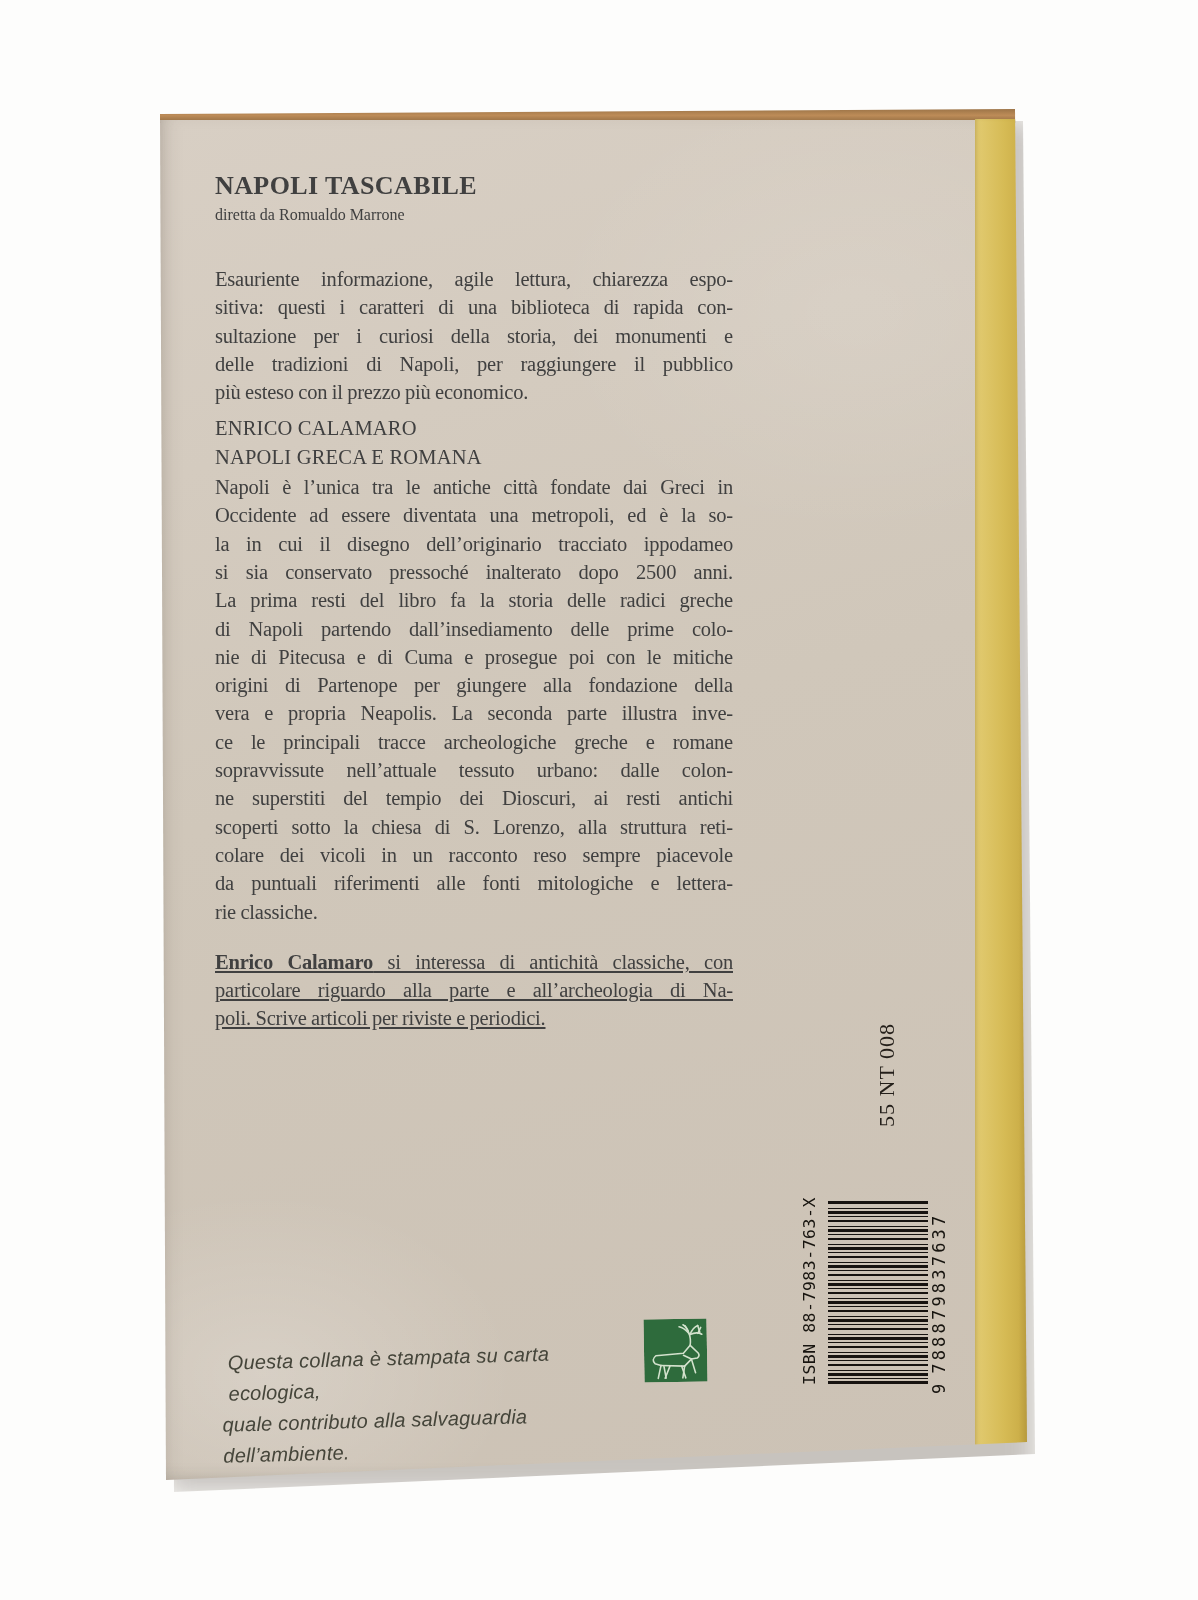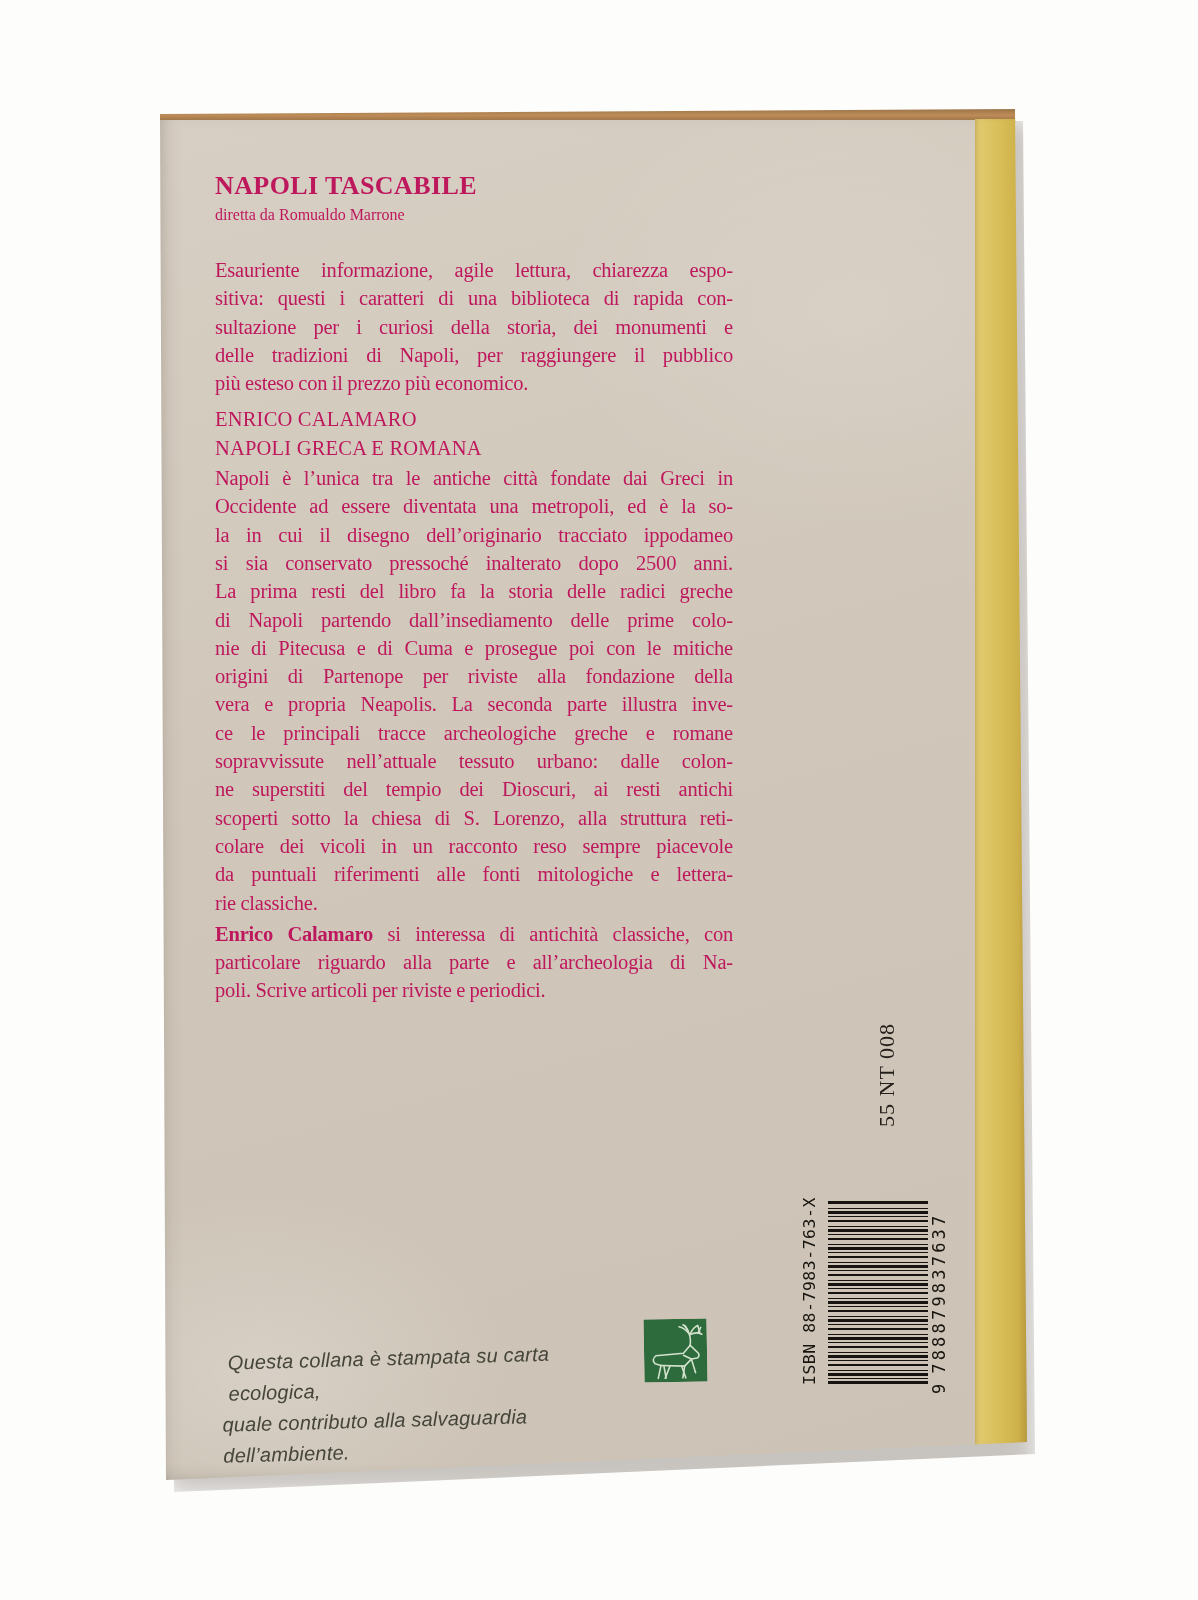--- a/index.html
+++ b/index.html
@@ -31,32 +31,32 @@
       linear-gradient(165deg,#d8cfc4 0%,#d0c7ba 45%,#ccc2b5 100%);
     box-shadow:inset 16px 0 22px -16px rgba(60,50,40,.35), inset 0 -14px 18px -14px rgba(60,50,40,.25);
   }
   .page-edges{
     position:absolute;top:13px;right:0;bottom:0;width:53px;
     background:linear-gradient(to right,#e2cb72 0%,#d6bb55 55%,#cdb04a 82%,#b4973c 100%);
     box-shadow:inset 3px 0 4px -2px rgba(120,95,30,.35);
   }
   .content{
     position:absolute;left:57px;top:64px;width:518px;
-    color:#be185d;
+    color:#404040;
   }
   .series-title{
     font-size:26px;font-weight:bold;letter-spacing:.4px;line-height:32px;
   }
   .series-subtitle{ font-size:16px;line-height:26px; }
-  .para{ margin-top:28px;font-size:20.5px;line-height:28.3px;letter-spacing:-0.2px;word-spacing:-0.5px; }
+  .para{ margin-top:37px;font-size:20.5px;line-height:28.3px;letter-spacing:-0.2px;word-spacing:-0.5px; }
   .para .ln{ text-align:justify;text-align-last:justify;white-space:nowrap; }
   .para .ln.last{ text-align-last:left; }
   .book-head{ margin-top:8px;font-size:20.5px;line-height:28.3px;letter-spacing:.2px; }
   .desc{ margin-top:2px; }
-  .bio{ margin-top:3px; }
+  .bio{ margin-top:22px;text-decoration:underline; }
   .bio b{ font-weight:bold; }
   .serial{
     position:absolute;left:654px;top:956px;width:150px;height:26px;
     transform:rotate(-90deg);
     font-size:22px;letter-spacing:1px;color:#241f1a;text-align:center;line-height:26px;
   }
   .barcode-block{
     position:absolute;left:627px;top:1109px;width:185px;height:155px;
     transform:rotate(-90deg);
     font-family:"DejaVu Sans Mono", monospace;color:#17140f;
@@ -116,21 +116,21 @@
     </div>
 
     <div class="para desc">
       <div class="ln">Napoli è l’unica tra le antiche città fondate dai Greci in</div>
       <div class="ln">Occidente ad essere diventata una metropoli, ed è la so-</div>
       <div class="ln">la in cui il disegno dell’originario tracciato ippodameo</div>
       <div class="ln">si sia conservato pressoché inalterato dopo 2500 anni.</div>
       <div class="ln">La prima resti del libro fa la storia delle radici greche</div>
       <div class="ln">di Napoli partendo dall’insediamento delle prime colo-</div>
       <div class="ln">nie di Pitecusa e di Cuma e prosegue poi con le mitiche</div>
-      <div class="ln">origini di Partenope per riviste alla fondazione della</div>
+      <div class="ln">origini di Partenope per giungere alla fondazione della</div>
       <div class="ln">vera e propria Neapolis. La seconda parte illustra inve-</div>
       <div class="ln">ce le principali tracce archeologiche greche e romane</div>
       <div class="ln">sopravvissute nell’attuale tessuto urbano: dalle colon-</div>
       <div class="ln">ne superstiti del tempio dei Dioscuri, ai resti antichi</div>
       <div class="ln">scoperti sotto la chiesa di S. Lorenzo, alla struttura reti-</div>
       <div class="ln">colare dei vicoli in un racconto reso sempre piacevole</div>
       <div class="ln">da puntuali riferimenti alle fonti mitologiche e lettera-</div>
       <div class="ln last">rie classiche.</div>
     </div>
 

